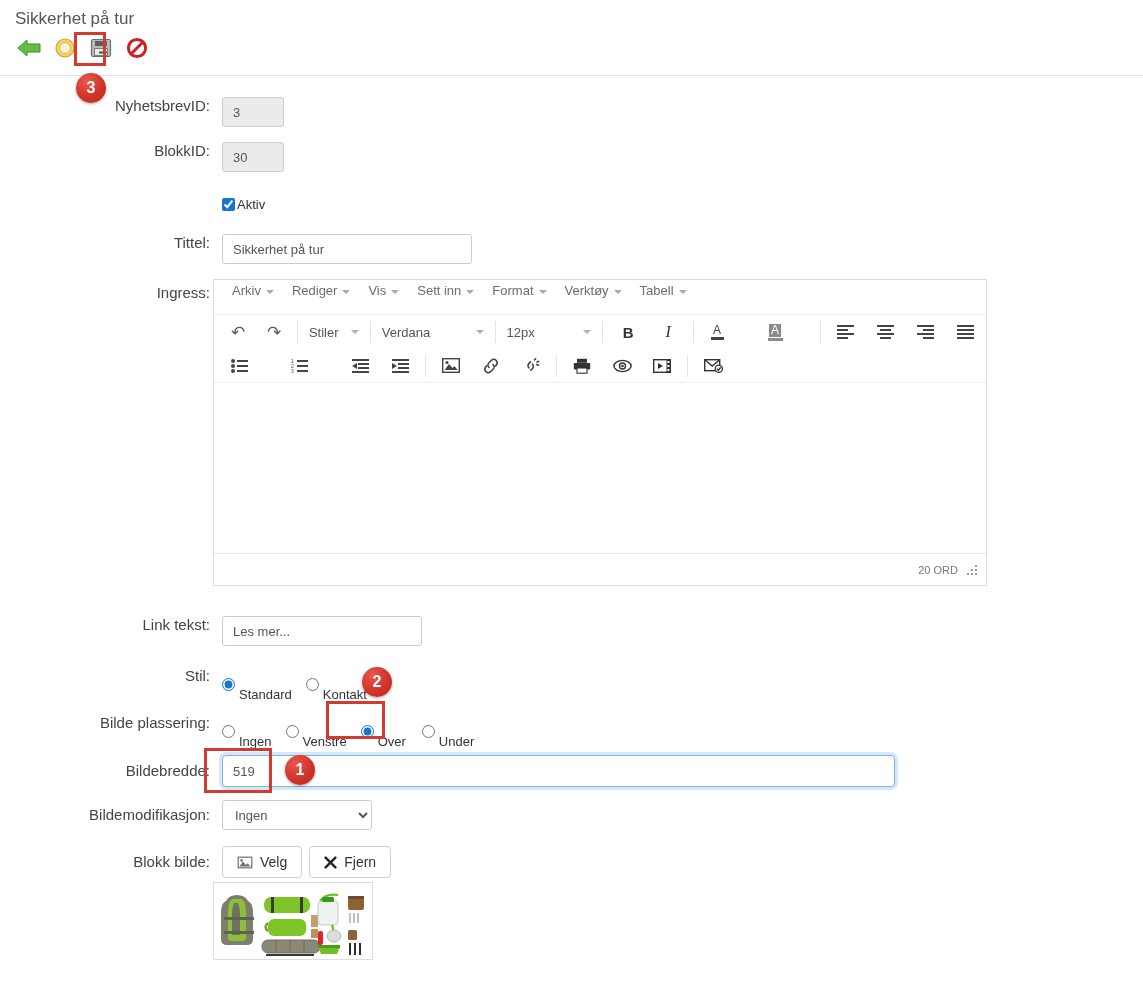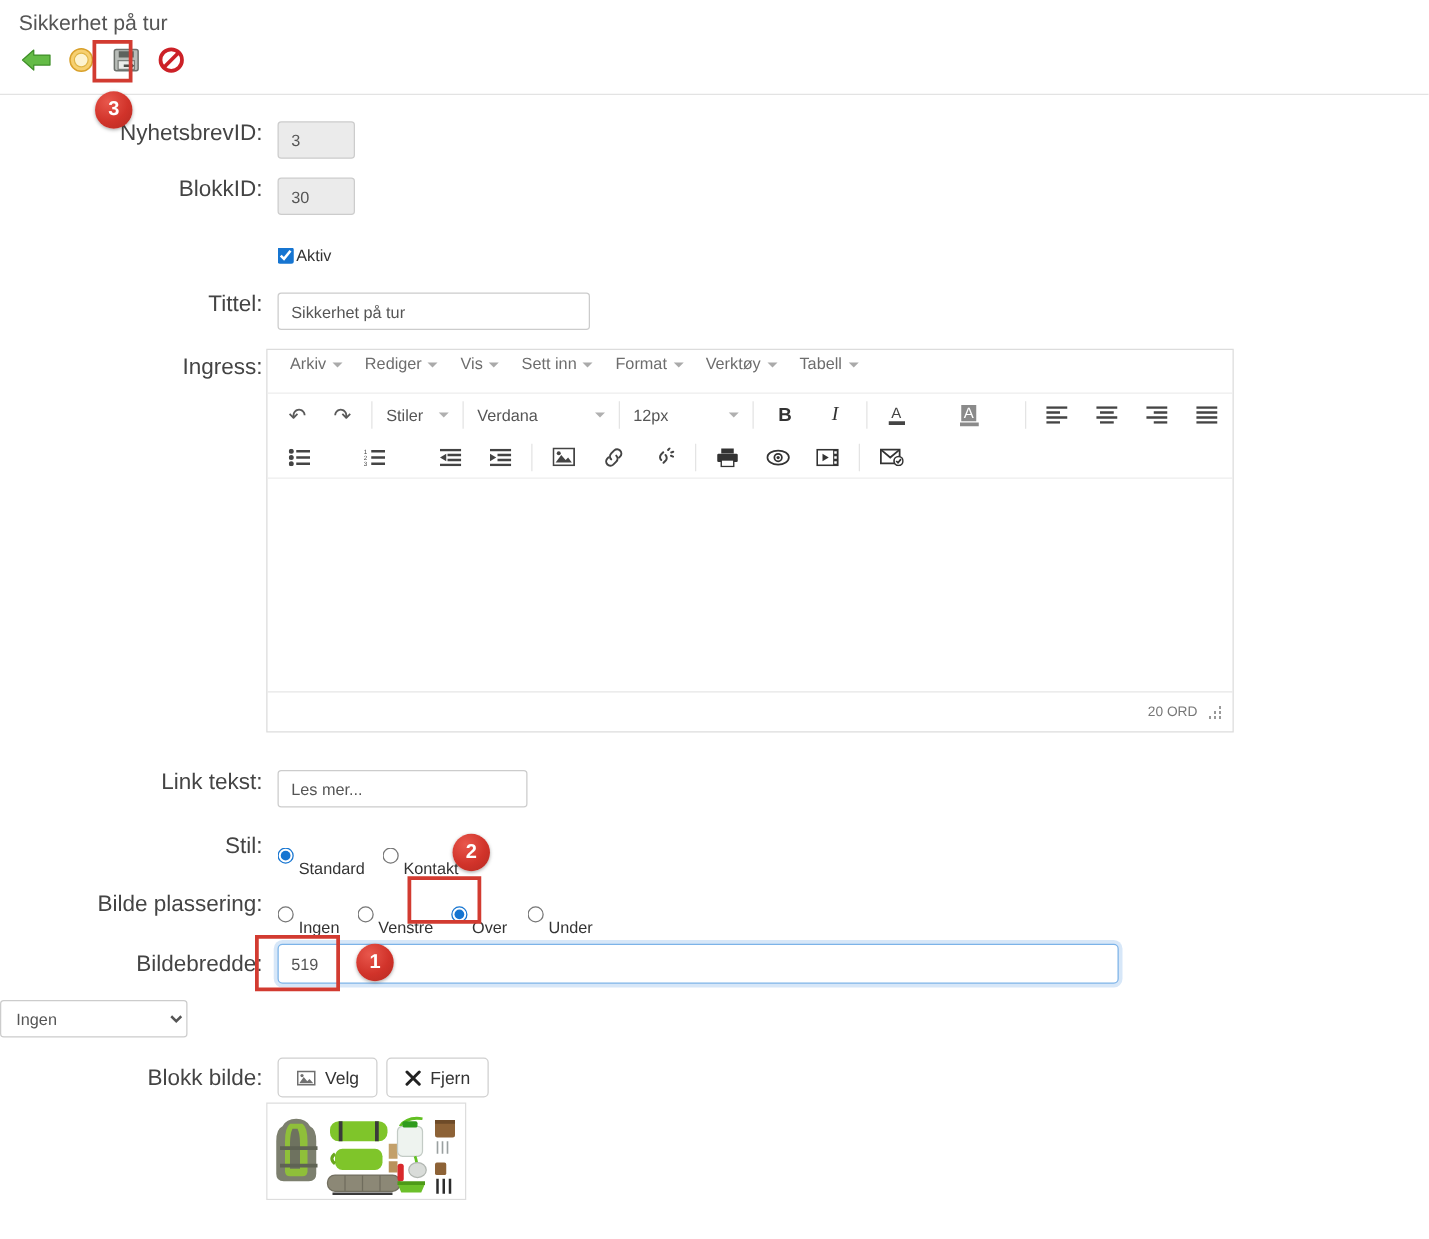--- a/index.html
+++ b/index.html
@@ -72,21 +72,21 @@
     left: 0; width: 1143px;
     display: flex;
     align-items: flex-start;
   }
   .form-label {
     width: 222px;
     text-align: right;
     padding-right: 12px;
     box-sizing: border-box;
     color: #444;
-    font-size: 18px;
+    font-size: 15px;
     line-height: 18px;
   }
   .form-field { position: relative; }
 
   input.txt {
     font-family: "Liberation Sans", sans-serif;
     font-size: 13px;
     color: #555;
     border: 1px solid #ccc;
     border-radius: 3px;
@@ -643,20 +643,21 @@
   <div class="form-label" style="line-height:32px;">Bildebredde:</div>
   <div class="form-field">
     <input id="input-bildebredde" class="txt" type="text" value="519" style="">
   </div>
 </div>
 
 <div class="anno-box" style="left:204px; top:748px; width:68px; height:45px;"></div>
 <div class="anno-badge" style="left:285px; top:755px;">1</div>
 
 <div class="form-row" style="top:800px;">
+  <div class="form-label" style="line-height:30px;">Bildemodifikasjon:</div>
   <div class="form-field">
     <select class="sel">
       <option>Ingen</option>
     </select>
   </div>
 </div>
 
 <div class="form-row" style="top:846px;">
   <div class="form-label" style="line-height:32px;">Blokk bilde:</div>
   <div class="form-field" style="display:flex; gap:7px;">

